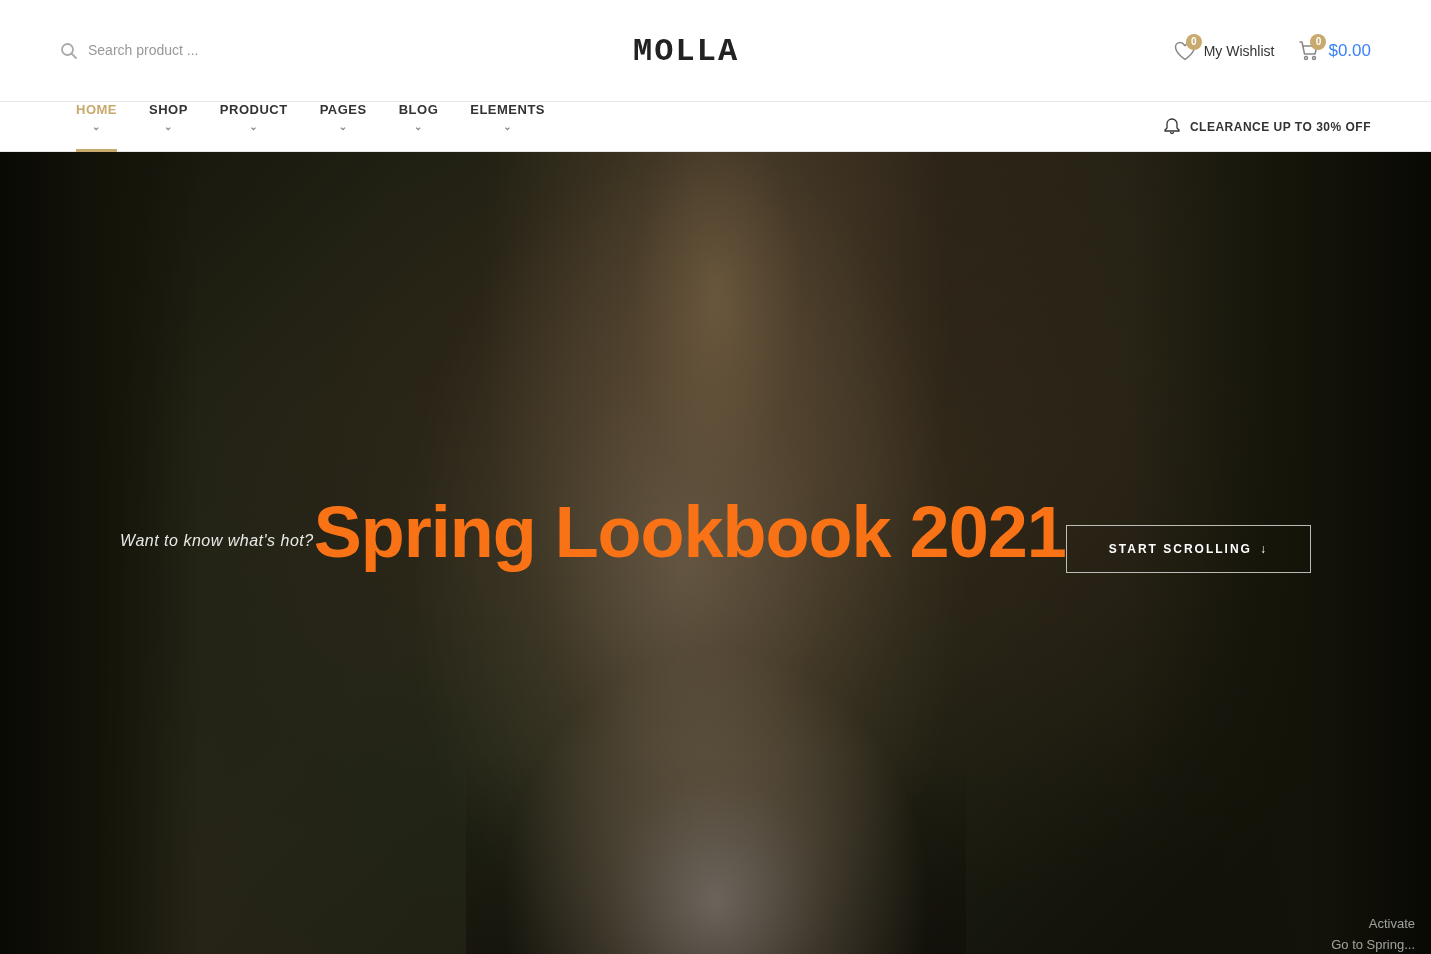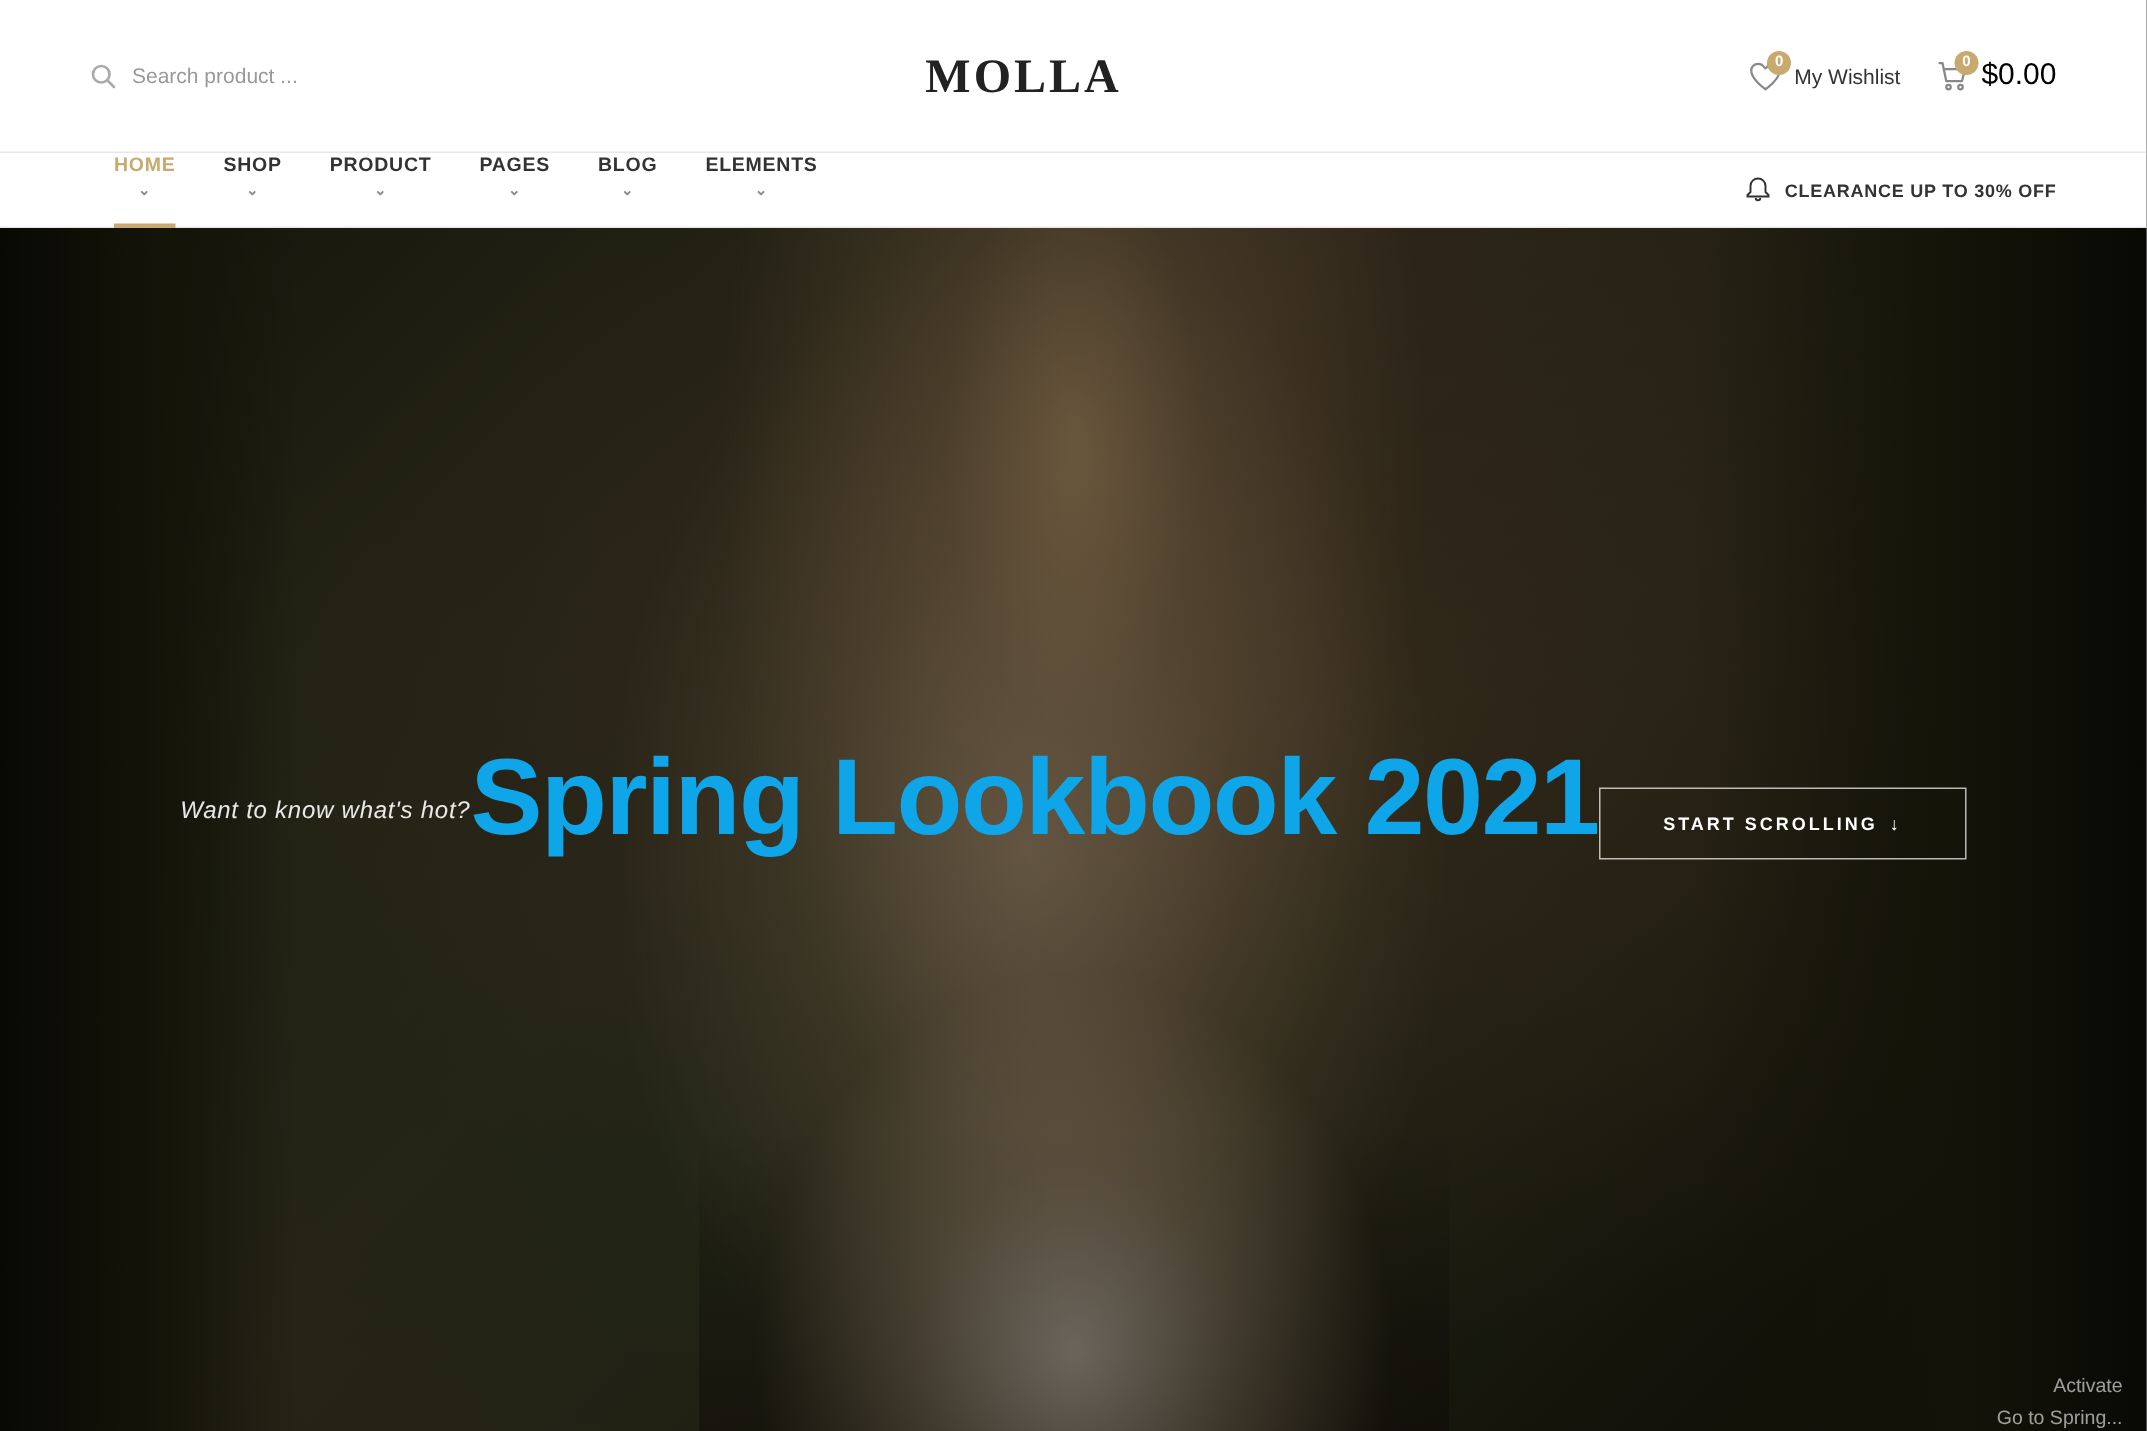--- a/index.html
+++ b/index.html
@@ -217,21 +217,21 @@
       font-weight: 400;
       color: rgba(255,255,255,0.9);
       margin-bottom: 16px;
       font-style: italic;
       letter-spacing: 0.5px;
     }
 
     .hero-title {
       font-size: 72px;
       font-weight: 800;
-      color: #0ea5e9;
+      color: #f97316;
       line-height: 1.1;
       margin-bottom: 32px;
       letter-spacing: -1px;
     }
 
     .hero-cta {
       display: inline-flex;
       align-items: center;
       gap: 8px;
       padding: 16px 42px;
@@ -268,21 +268,21 @@
     <span>
       <svg width="18" height="18" viewBox="0 0 18 18" fill="none">
         <circle cx="7.5" cy="7.5" r="5.5" stroke="#aaa" stroke-width="1.8"></circle>
         <line x1="11.5" y1="11.5" x2="16" y2="16" stroke="#aaa" stroke-width="1.8" stroke-linecap="round"></line>
       </svg>
     </span>
     <span style="color:#999; font-size:14px;">Search product ...</span>
   </div>
 
   <div class="logo">
-    <span style="font-family:Liberation Serif, serif; font-weight:900; font-size:32px; letter-spacing:2px;">MOLLA</span>
+    <span style="font-family:Liberation Mono, monospace; font-weight:900; font-size:32px; letter-spacing:2px;">MOLLA</span>
   </div>
 
   <div class="header-right">
     <div class="wishlist-btn">
       <div class="heart-icon" style="position:relative;">
         <svg width="22" height="20" viewBox="0 0 22 20" fill="none">
           <path d="M11 18.5C11 18.5 1.5 12 1.5 6C1.5 3.5 3.5 1.5 6 1.5C7.8 1.5 9.4 2.5 10.3 4C10.5 4.3 10.8 4.5 11 4.5C11.2 4.5 11.5 4.3 11.7 4C12.6 2.5 14.2 1.5 16 1.5C18.5 1.5 20.5 3.5 20.5 6C20.5 12 11 18.5 11 18.5Z" stroke="#888" stroke-width="1.5" fill="none"></path>
         </svg>
         <span class="badge">0</span>
       </div>
@@ -291,21 +291,21 @@
 
     <div class="cart-btn">
       <div class="cart-icon" style="position:relative;">
         <svg width="22" height="22" viewBox="0 0 22 22" fill="none">
           <path d="M2 2H4L6.5 14H17L19 6H5" stroke="#888" stroke-width="1.5" stroke-linecap="round" stroke-linejoin="round" fill="none"></path>
           <circle cx="8" cy="18" r="1.5" stroke="#888" stroke-width="1.5" fill="none"></circle>
           <circle cx="16" cy="18" r="1.5" stroke="#888" stroke-width="1.5" fill="none"></circle>
         </svg>
         <span class="badge">0</span>
       </div>
-      <span style="font-size:20px; color:#000000;">$0.00</span>
+      <span style="font-size:17px; color:#3b82f6;">$0.00</span>
     </div>
   </div>
 </header>
 
 <nav class="navbar">
   <div class="nav-left">
     <a class="nav-item active">
       <span>HOME</span>
       <span class="chevron">⌄</span>
     </a>

